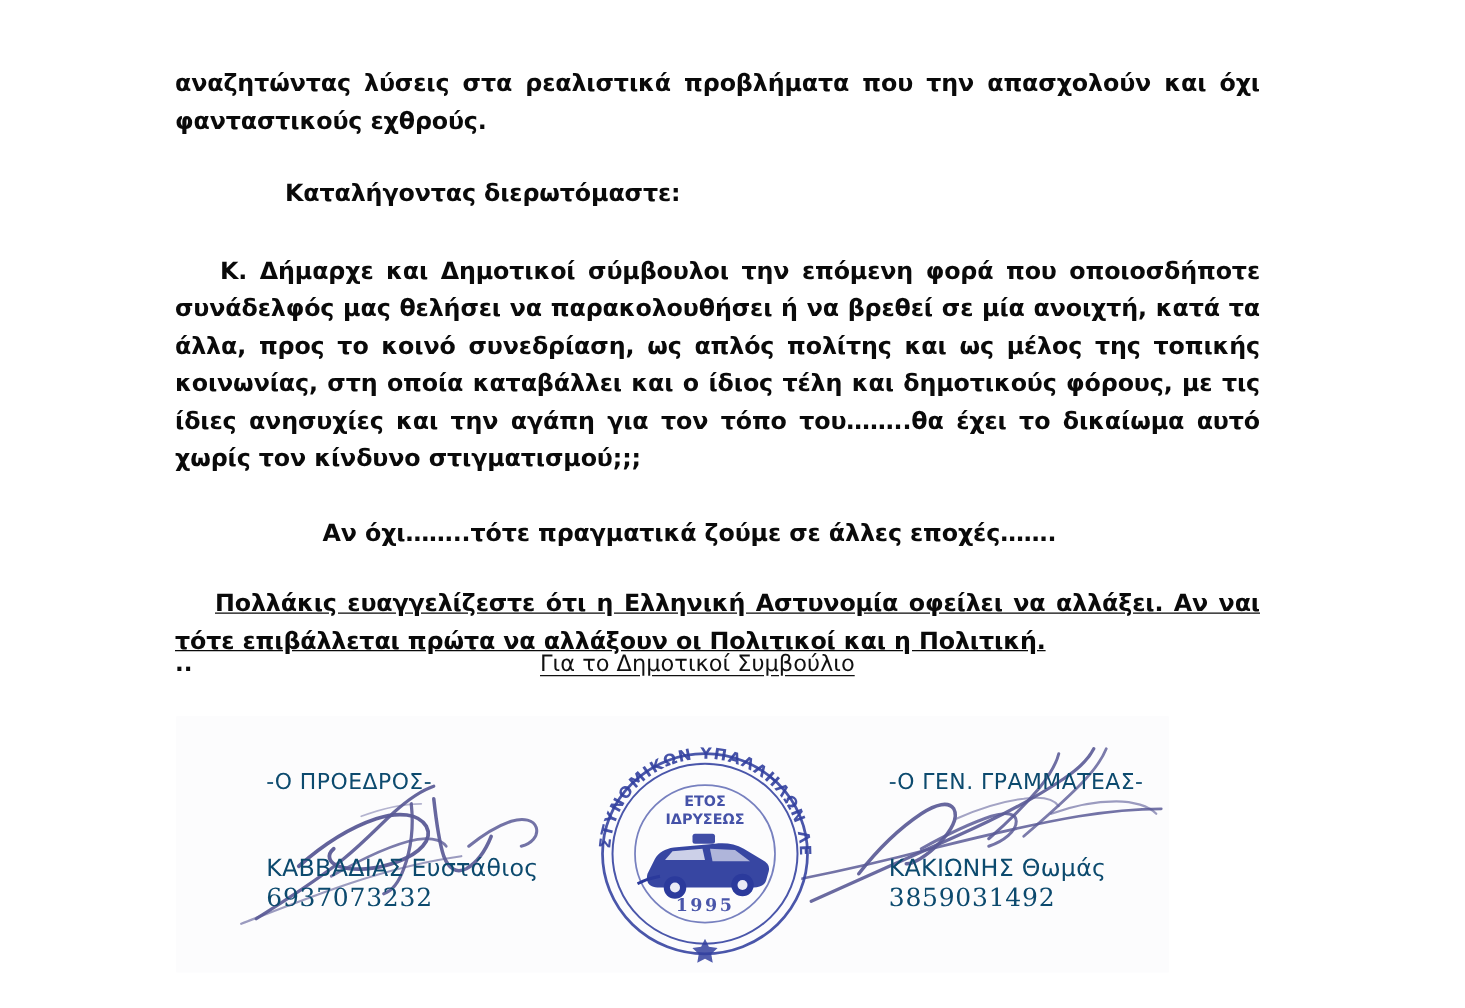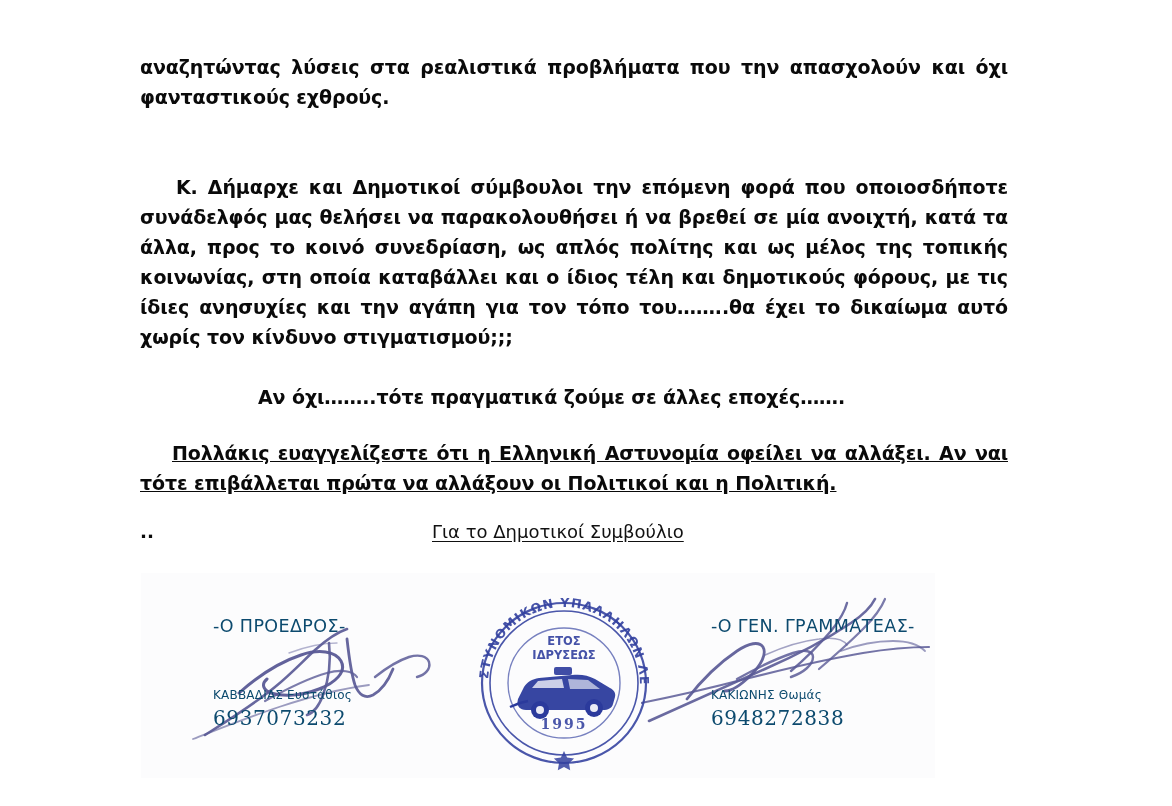--- a/index.html
+++ b/index.html
@@ -102,21 +102,21 @@
     color: #0c4a6e;
   }
   .sig-block .role {
     font-size: 17.5px;
     font-weight: 400;
     letter-spacing: 0.4px;
     white-space: nowrap;
     line-height: 22px;
   }
   .sig-block .name {
-    font-size: 12px;
+    font-size: 19px;
     font-weight: 400;
     letter-spacing: 0.2px;
     white-space: nowrap;
     line-height: 24px;
   }
   .sig-block .phone {
     font-family: "DejaVu Serif", "Liberation Serif", serif;
     font-size: 20px;
     font-weight: 400;
     letter-spacing: 0.6px;
@@ -142,20 +142,21 @@
 <body>
 
 <div id="page">
 
   <div class="doc-body">
 
     <p class="para">αναζητώντας λύσεις στα ρεαλιστικά προβλήματα που την απασχολούν και όχι φανταστικούς εχθρούς.</p>
 
     <div class="gap-1"></div>
 
+    <p class="para indent-center-1">Καταλήγοντας διερωτόμαστε:</p>
 
     <div class="gap-2"></div>
 
     <p class="para first-indent">Κ. Δήμαρχε και Δημοτικοί σύμβουλοι  την επόμενη φορά που οποιοσδήποτε συνάδελφός μας θελήσει να παρακολουθήσει ή να βρεθεί σε μία ανοιχτή, κατά τα άλλα, προς το κοινό συνεδρίαση, ως απλός πολίτης και ως μέλος της τοπικής κοινωνίας, στη οποία καταβάλλει και ο ίδιος τέλη και δημοτικούς φόρους, με τις ίδιες ανησυχίες και την αγάπη για τον τόπο του……..θα έχει το δικαίωμα αυτό χωρίς τον κίνδυνο στιγματισμού;;;</p>
 
     <div class="gap-3"></div>
 
     <p class="para indent-center-2 last-no-justify">Αν όχι……..τότε πραγματικά ζούμε σε άλλες εποχές…….</p>
 
     <div class="gap-4"></div>
@@ -239,17 +240,17 @@
       <div class="role">-Ο ΠΡΟΕΔΡΟΣ-</div>
       <div style="height:46px"></div>
       <div class="name">ΚΑΒΒΑΔΙΑΣ Ευστάθιος</div>
       <div class="phone">6937073232</div>
     </div>
 
     <div class="sig-block sig-right">
       <div class="role">-Ο ΓΕΝ. ΓΡΑΜΜΑΤΕΑΣ-</div>
       <div style="height:46px"></div>
       <div class="name">ΚΑΚΙΩΝΗΣ Θωμάς</div>
-      <div class="phone">6948272838</div>
+      <div class="phone">3859031492</div>
     </div>
 
   </div>
 </div>
 
 </body></html>

